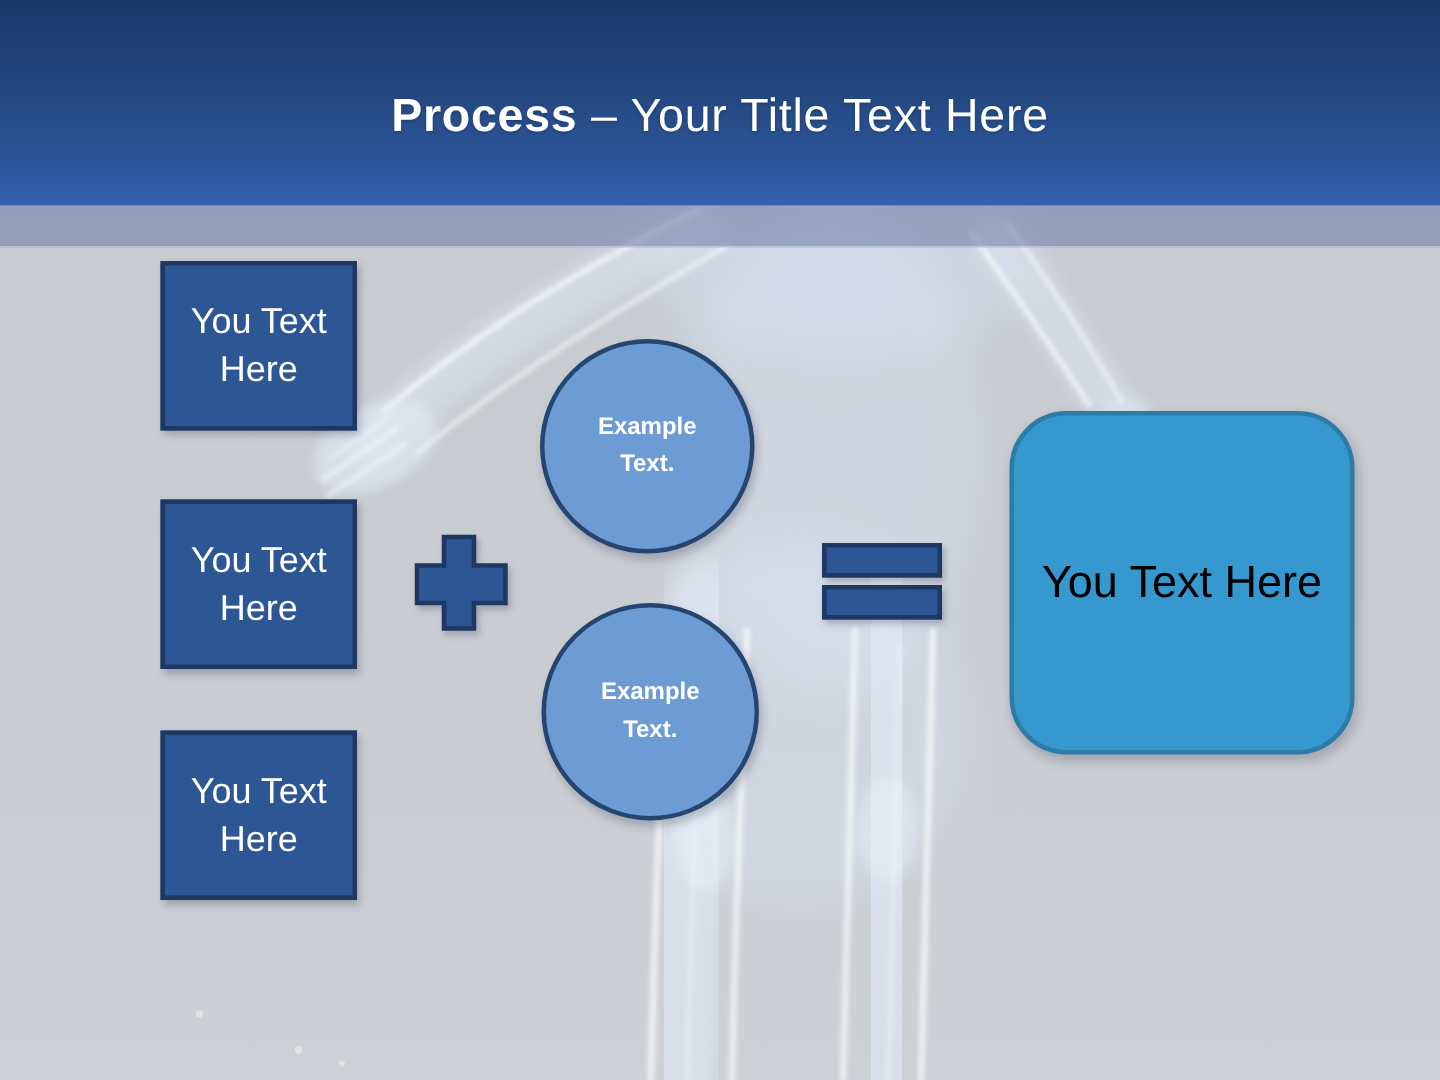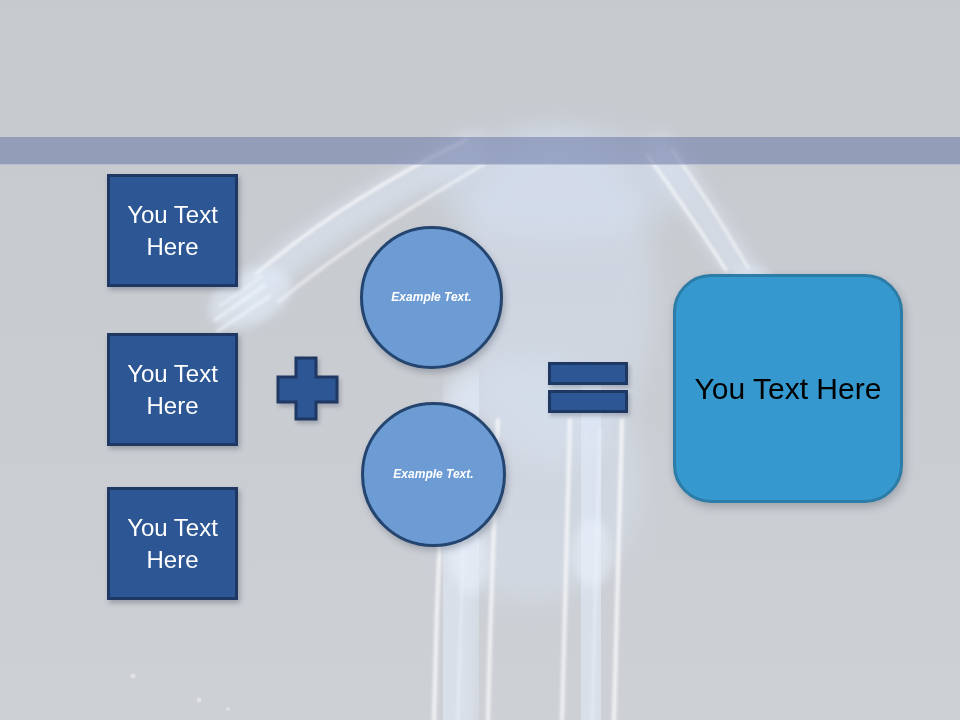--- a/index.html
+++ b/index.html
@@ -34,21 +34,21 @@
     box-shadow:2px 3px 5px rgba(60,70,90,.35);
   }
   .box1{left:107px;top:174px;}
   .box2{left:107px;top:333px;}
   .box3{left:107px;top:487px;}
   .box span{padding:0 4px;}
   .circle{
     position:absolute;box-sizing:border-box;z-index:6;border-radius:50%;
     background:#6d9bd3;border:3px solid #24456f;
     display:flex;align-items:center;justify-content:center;text-align:center;
-    color:#ffffff;font-size:12px;font-weight:bold;font-style:italic;line-height:1.55;
+    color:#ffffff;font-size:16px;font-weight:bold;line-height:1.55;
     box-shadow:2px 4px 6px rgba(60,70,90,.3);
   }
   .circle span{width:84px;}
   .circle1{left:360px;top:226px;width:143px;height:143px;}
   .circle2{left:361px;top:402px;width:145px;height:145px;}
   .plus-svg{position:absolute;left:273px;top:354px;z-index:5;
     filter:drop-shadow(2px 3px 2px rgba(60,70,90,.3));}
   .equals{position:absolute;left:548px;top:362px;width:80px;z-index:5;
     display:flex;flex-direction:column;gap:5px;
     filter:drop-shadow(2px 3px 2px rgba(60,70,90,.3));}
@@ -105,20 +105,23 @@
       <path d="M660,150 C685,185 710,225 735,262 C744,276 750,288 753,300" stroke="#e0eafa" stroke-width="30" opacity="0.5" filter="url(#b8)"></path>
       <path d="M648,156 C674,192 700,230 726,270" stroke="#ffffff" stroke-width="3.5" opacity="0.65" filter="url(#b2)"></path>
       <path d="M672,150 C698,186 724,226 748,268" stroke="#ffffff" stroke-width="3" opacity="0.6" filter="url(#b2)"></path>
       <ellipse cx="752" cy="300" rx="26" ry="34" fill="#e6effc" opacity="0.45" filter="url(#b4)"></ellipse>
       <circle cx="133" cy="676" r="2.5" fill="#ffffff" opacity="0.4"></circle>
       <circle cx="199" cy="700" r="2.5" fill="#ffffff" opacity="0.4"></circle>
       <circle cx="228" cy="709" r="2" fill="#ffffff" opacity="0.35"></circle>
     </g>
   </svg>
 
+  <div class="title-bar">
+    <div class="slide-title"><span class="t-bold">Process</span><span class="t-rest"> – Your Title Text Here</span></div>
+  </div>
   <div class="accent-band"></div>
 
   <div class="box box1">
     <span>You Text Here</span>
   </div>
   <div class="box box2">
     <span>You Text Here</span>
   </div>
   <div class="box box3">
     <span>You Text Here</span>

